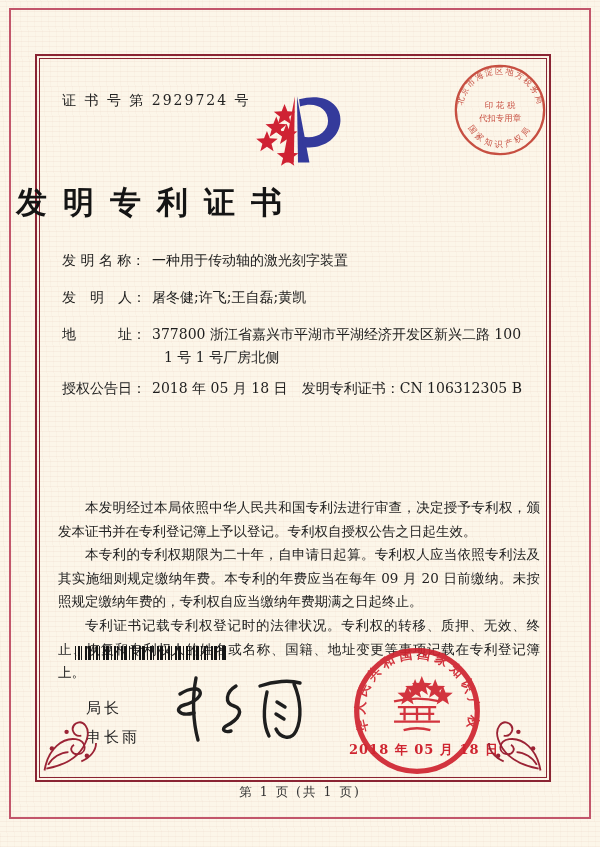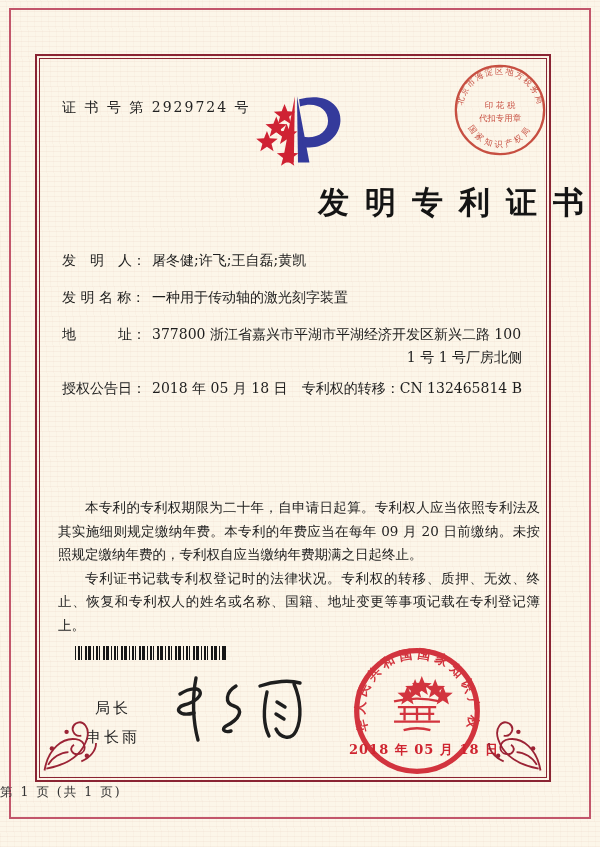--- a/index.html
+++ b/index.html
@@ -21,70 +21,69 @@
     border:2px solid #c2566b;
   }
   .frame{
     position:absolute;left:35px;top:54px;width:512px;height:724px;
     border:2px solid #8a2433;
   }
   .frame::after{
     content:"";position:absolute;inset:2px;border:1px solid #8a2433;
   }
   .cert-no{
-    position:absolute;left:62px;top:99px;
+    position:absolute;left:62px;top:92px;
     font-size:14px;letter-spacing:2px;color:#222;
   }
   .logo{position:absolute;left:246px;top:90px;width:104px;height:88px;}
   .tax-stamp{position:absolute;left:452px;top:62px;width:96px;height:96px;opacity:.88;}
   .title{
-    position:absolute;left:0;right:0;top:182px;text-align:right;
+    position:absolute;left:0;right:0;top:182px;text-align:left;
     font-size:31px;font-weight:bold;letter-spacing:16px;text-indent:16px;color:#141414;
   }
   .fields{
     position:absolute;left:62px;top:251px;width:460px;
     font-size:14px;line-height:19px;
   }
   .frow{margin-bottom:18px;white-space:nowrap;}
   .flabel{display:inline-block;width:90px;vertical-align:top;}
   .fvalue{display:inline-block;vertical-align:top;white-space:normal;}
-  .addr2{margin:-14px 0 12px 102px;text-align:right;}
+  .addr2{margin:-14px 0 12px 102px;}
   .grant-row{display:flex;margin-bottom:0;}
   .grant-pair2{margin-left:22px;}
   .body-text{
     position:absolute;left:58px;top:496px;width:482px;
     font-size:13.5px;line-height:23.6px;text-align:justify;color:#222;
   }
   .body-text p{margin:0;text-indent:2em;}
   .barcode{
     position:absolute;left:75px;top:646px;width:154px;height:14px;
     background:repeating-linear-gradient(90deg,
       #161616 0 1.5px, transparent 1.5px 3px,
       #161616 3px 5.5px, transparent 5.5px 6.5px,
       #161616 6.5px 7.5px, transparent 7.5px 10.5px,
       #161616 10.5px 12px, transparent 12px 13px,
       #161616 13px 16px, transparent 16px 18px);
   }
   .director{
     position:absolute;left:86px;top:694px;
     font-size:15px;line-height:29px;letter-spacing:3px;
     font-family:"DejaVu Sans","Liberation Sans",sans-serif;
-    text-align:center;
   }
   .signature{position:absolute;left:168px;top:672px;width:160px;height:85px;}
   .seal{position:absolute;left:350px;top:644px;width:134px;height:134px;opacity:.92;}
   .seal-date{
     position:absolute;left:349px;top:741px;width:140px;text-align:center;
     font-size:13px;font-weight:bold;color:#cf2430;letter-spacing:1px;white-space:nowrap;
   }
   .ornament{position:absolute;width:92px;height:92px;}
   .orn-left{left:39px;top:684px;}
   .orn-right{left:454px;top:684px;transform:scaleX(-1);}
   .footer{
-    position:absolute;left:0;right:0;top:784px;
+    position:absolute;left:0;right:0;top:784px;text-align:center;
     font-size:12.5px;letter-spacing:2px;color:#333;
   }
   .hidden-defs{position:absolute;width:0;height:0;overflow:hidden;}
 </style>
 </head>
 <body>
 
 <svg class="hidden-defs" aria-hidden="true">
   <defs>
     <path id="star5" d="M12 1.5 L14.8 8.6 L22.4 9 L16.4 13.8 L18.4 21.2 L12 16.9 L5.6 21.2 L7.6 13.8 L1.6 9 L9.2 8.6 Z"></path>
@@ -120,40 +119,41 @@
     <use href="#star5" x="17" y="24" width="10" height="10" fill="#cf2233"></use>
     <use href="#star5" x="27" y="31" width="16" height="16" fill="#cf2233"></use>
     <use href="#star5" x="25" y="12" width="9" height="9" fill="#cf2233"></use>
     <use href="#star5" x="28" y="52" width="14" height="14" fill="#cf2233"></use>
   </svg>
 
   <div class="title">发明专利证书</div>
 
   <div class="fields">
     <div class="frow">
+      <span class="flabel">发 明 名 称：</span><span class="fvalue">一种用于传动轴的激光刻字装置</span>
+    </div>
+    <div class="frow">
       <span class="flabel">发　明　人：</span><span class="fvalue">屠冬健;许飞;王自磊;黄凯</span>
-    </div>
-    <div class="frow">
-      <span class="flabel">发 明 名 称：</span><span class="fvalue">一种用于传动轴的激光刻字装置</span>
     </div>
     <div class="frow">
       <span class="flabel">地　　　址：</span><span class="fvalue">377800 浙江省嘉兴市平湖市平湖经济开发区新兴二路 100</span>
     </div>
     <div class="addr2">1 号 1 号厂房北侧</div>
     <div class="frow grant-row">
       <span>
         <span class="flabel">授权公告日：</span><span class="fvalue">2018 年 05 月 18 日</span>
       </span>
       <span class="grant-pair2">
-        <span>专利权的转移：</span><span>CN 132465814 B</span>
+        <span>发明专利证书：</span><span>CN 106312305 B</span>
       </span>
     </div>
   </div>
 
   <div class="body-text">
+    <p>本发明经过本局依照中华人民共和国专利法进行审查，决定授予专利权，颁发本证书并在专利登记簿上予以登记。专利权自授权公告之日起生效。</p>
     <p>本专利的专利权期限为二十年，自申请日起算。专利权人应当依照专利法及其实施细则规定缴纳年费。本专利的年费应当在每年 09 月 20 日前缴纳。未按照规定缴纳年费的，专利权自应当缴纳年费期满之日起终止。</p>
     <p>专利证书记载专利权登记时的法律状况。专利权的转移、质押、无效、终止、恢复和专利权人的姓名或名称、国籍、地址变更等事项记载在专利登记簿上。</p>
   </div>
 
   <div class="barcode"></div>
 
   <div class="director">
     <div>局长</div>
     <div>申长雨</div>
   </div>

